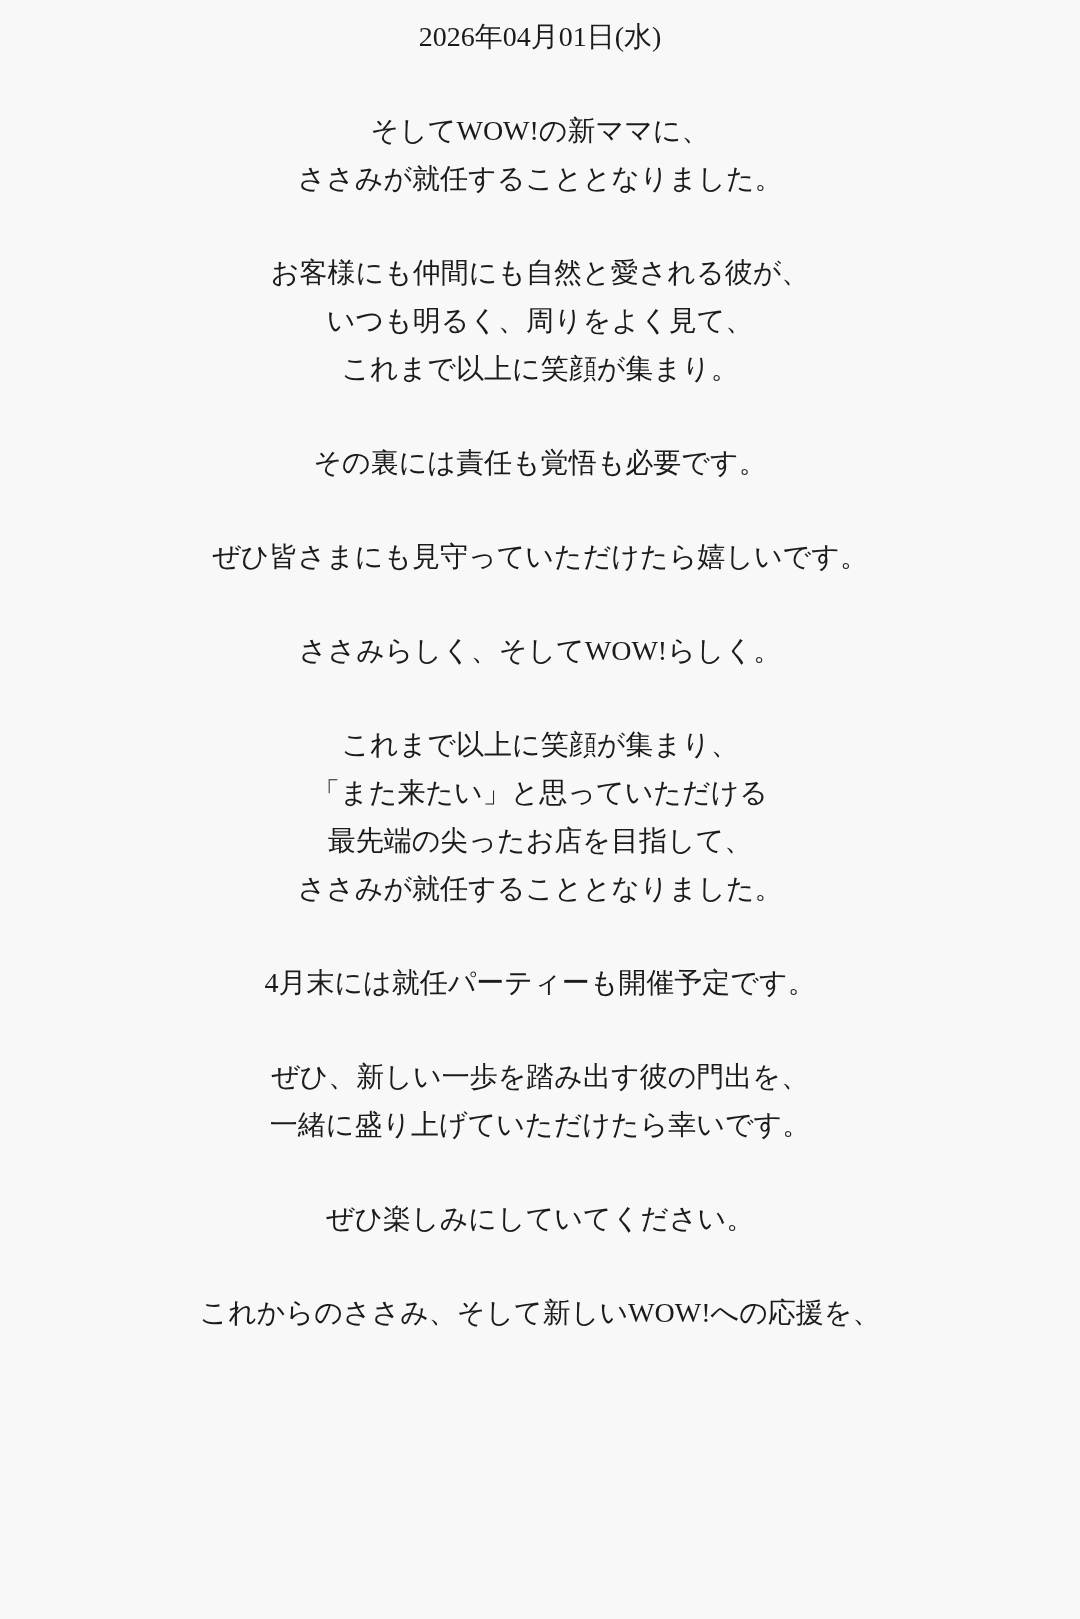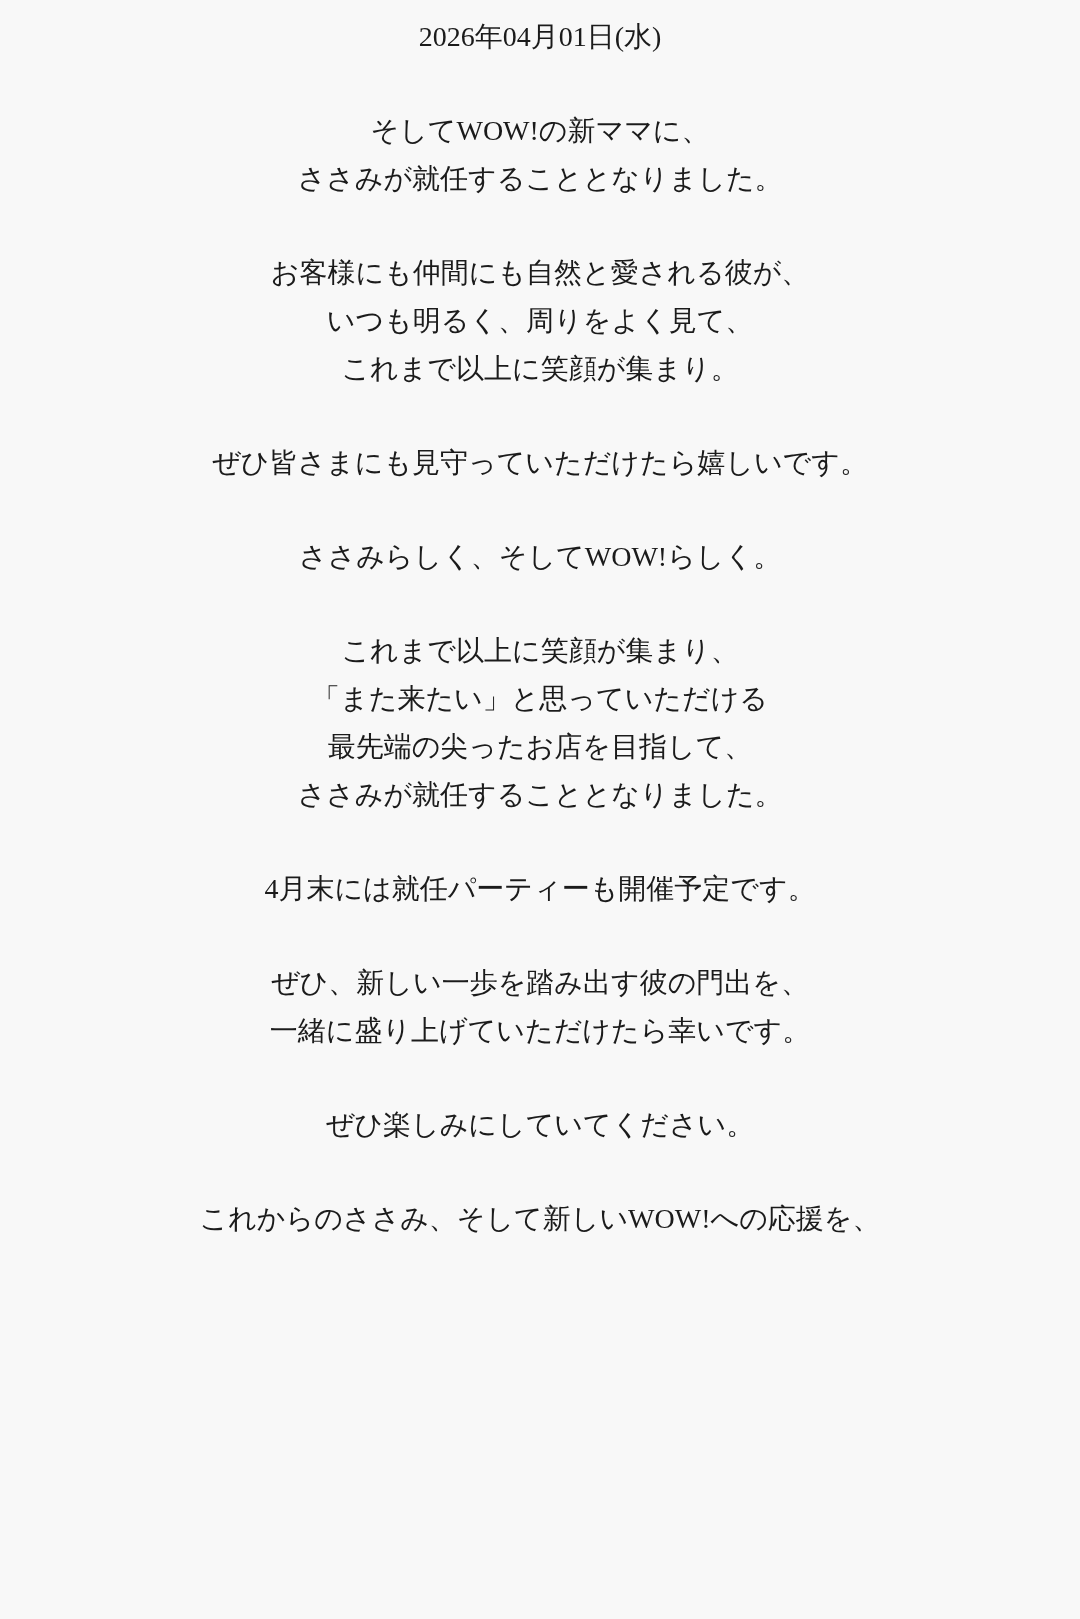--- a/index.html
+++ b/index.html
@@ -41,20 +41,21 @@
       <div class="para">
         <div class="line">そしてWOW!の新ママに、</div>
         <div class="line">ささみが就任することとなりました。</div>
       </div>
       <div class="para">
         <div class="line">お客様にも仲間にも自然と愛される彼が、</div>
         <div class="line">いつも明るく、周りをよく見て、</div>
         <div class="line">これまで以上に笑顔が集まり。</div>
       </div>
       <div class="para">
+        <div class="line">その裏には責任も覚悟も必要です。</div>
       </div>
       <div class="para">
         <div class="line">ぜひ皆さまにも見守っていただけたら嬉しいです。</div>
       </div>
       <div class="para">
         <div class="line">ささみらしく、そしてWOW!らしく。</div>
       </div>
       <div class="para">
         <div class="line">これまで以上に笑顔が集まり、</div>
         <div class="line">「また来たい」と思っていただける</div>

